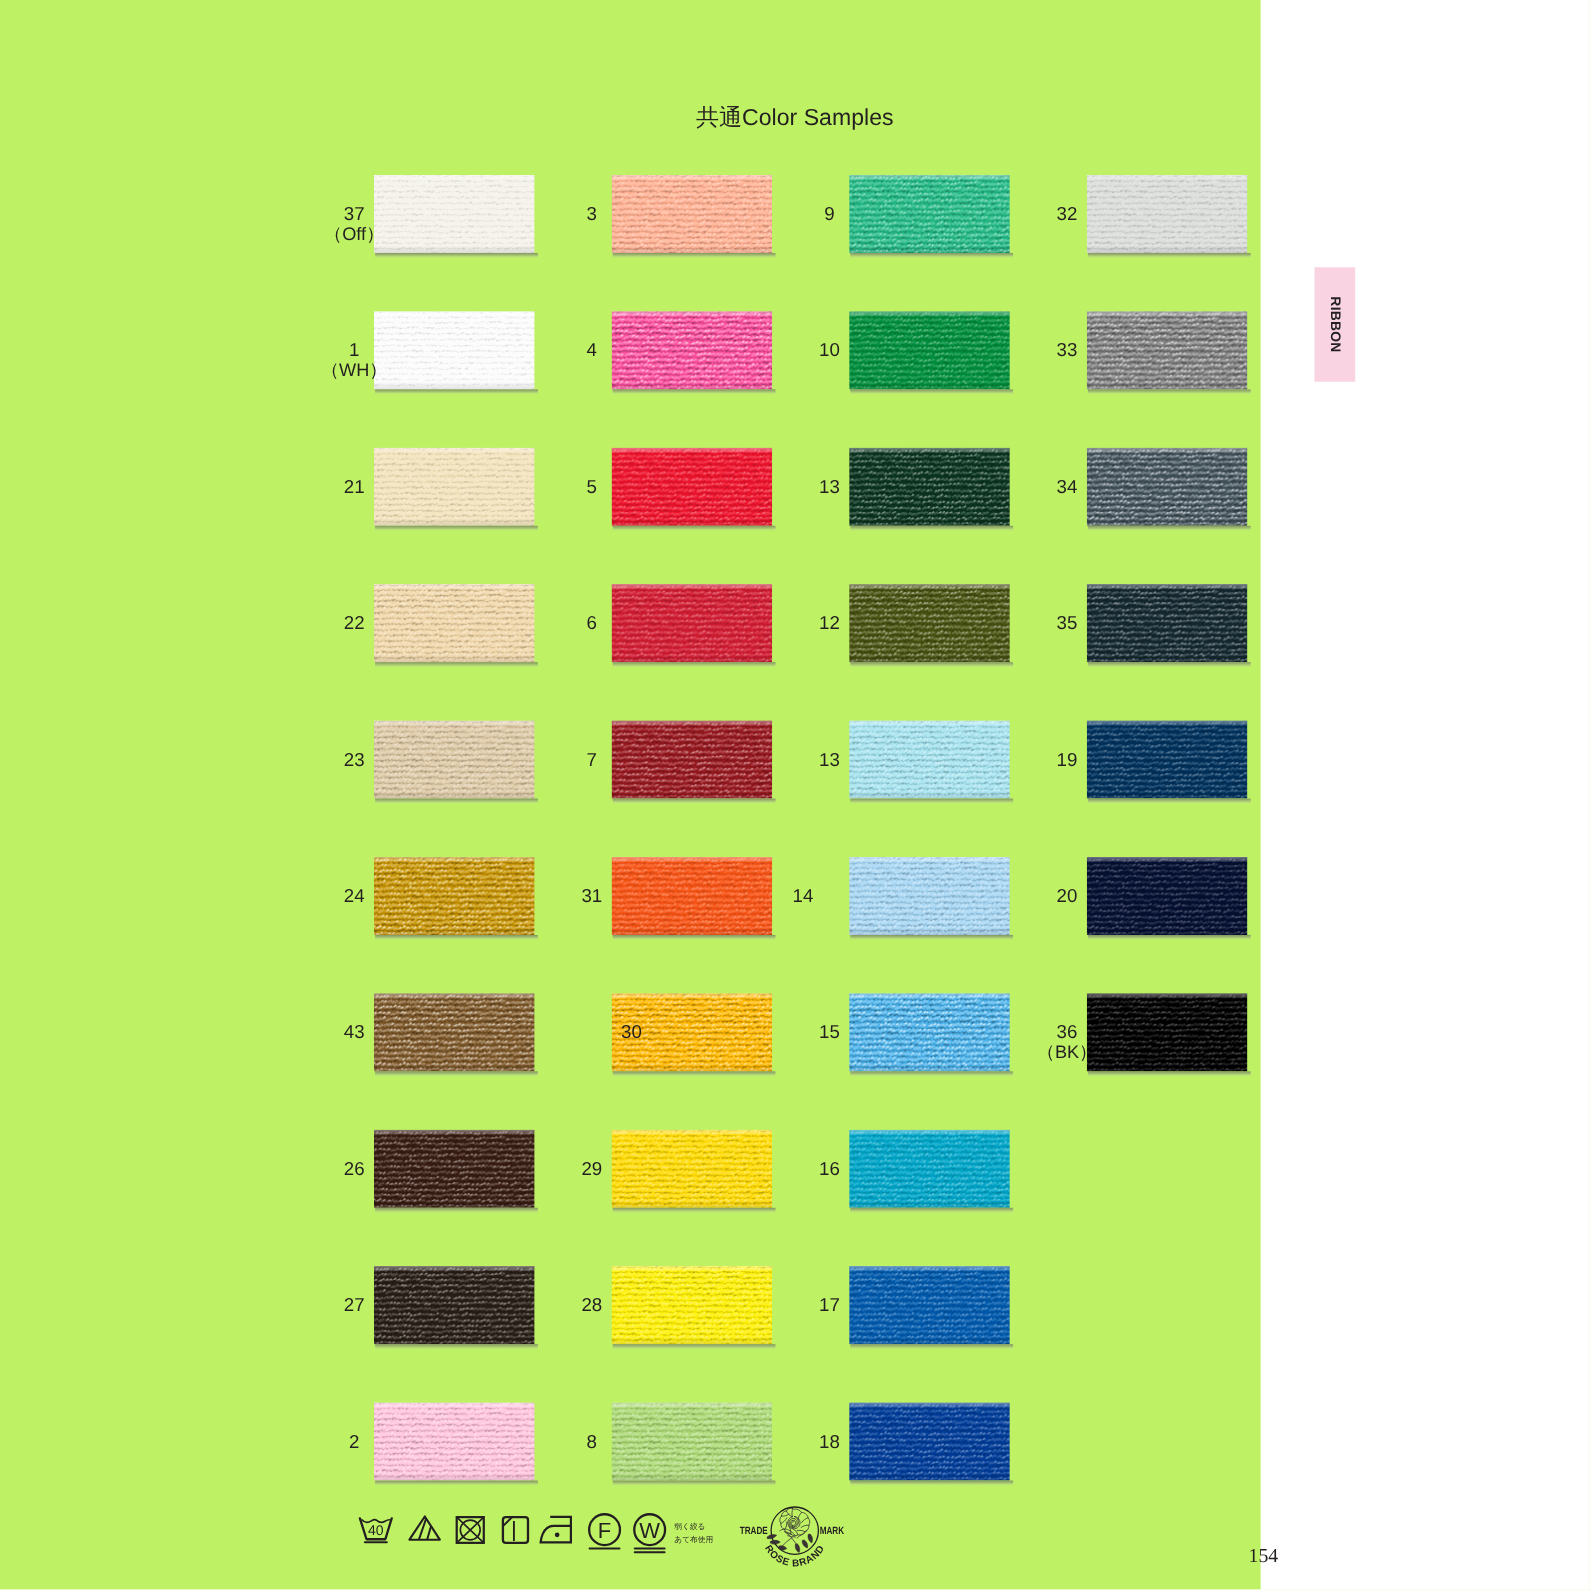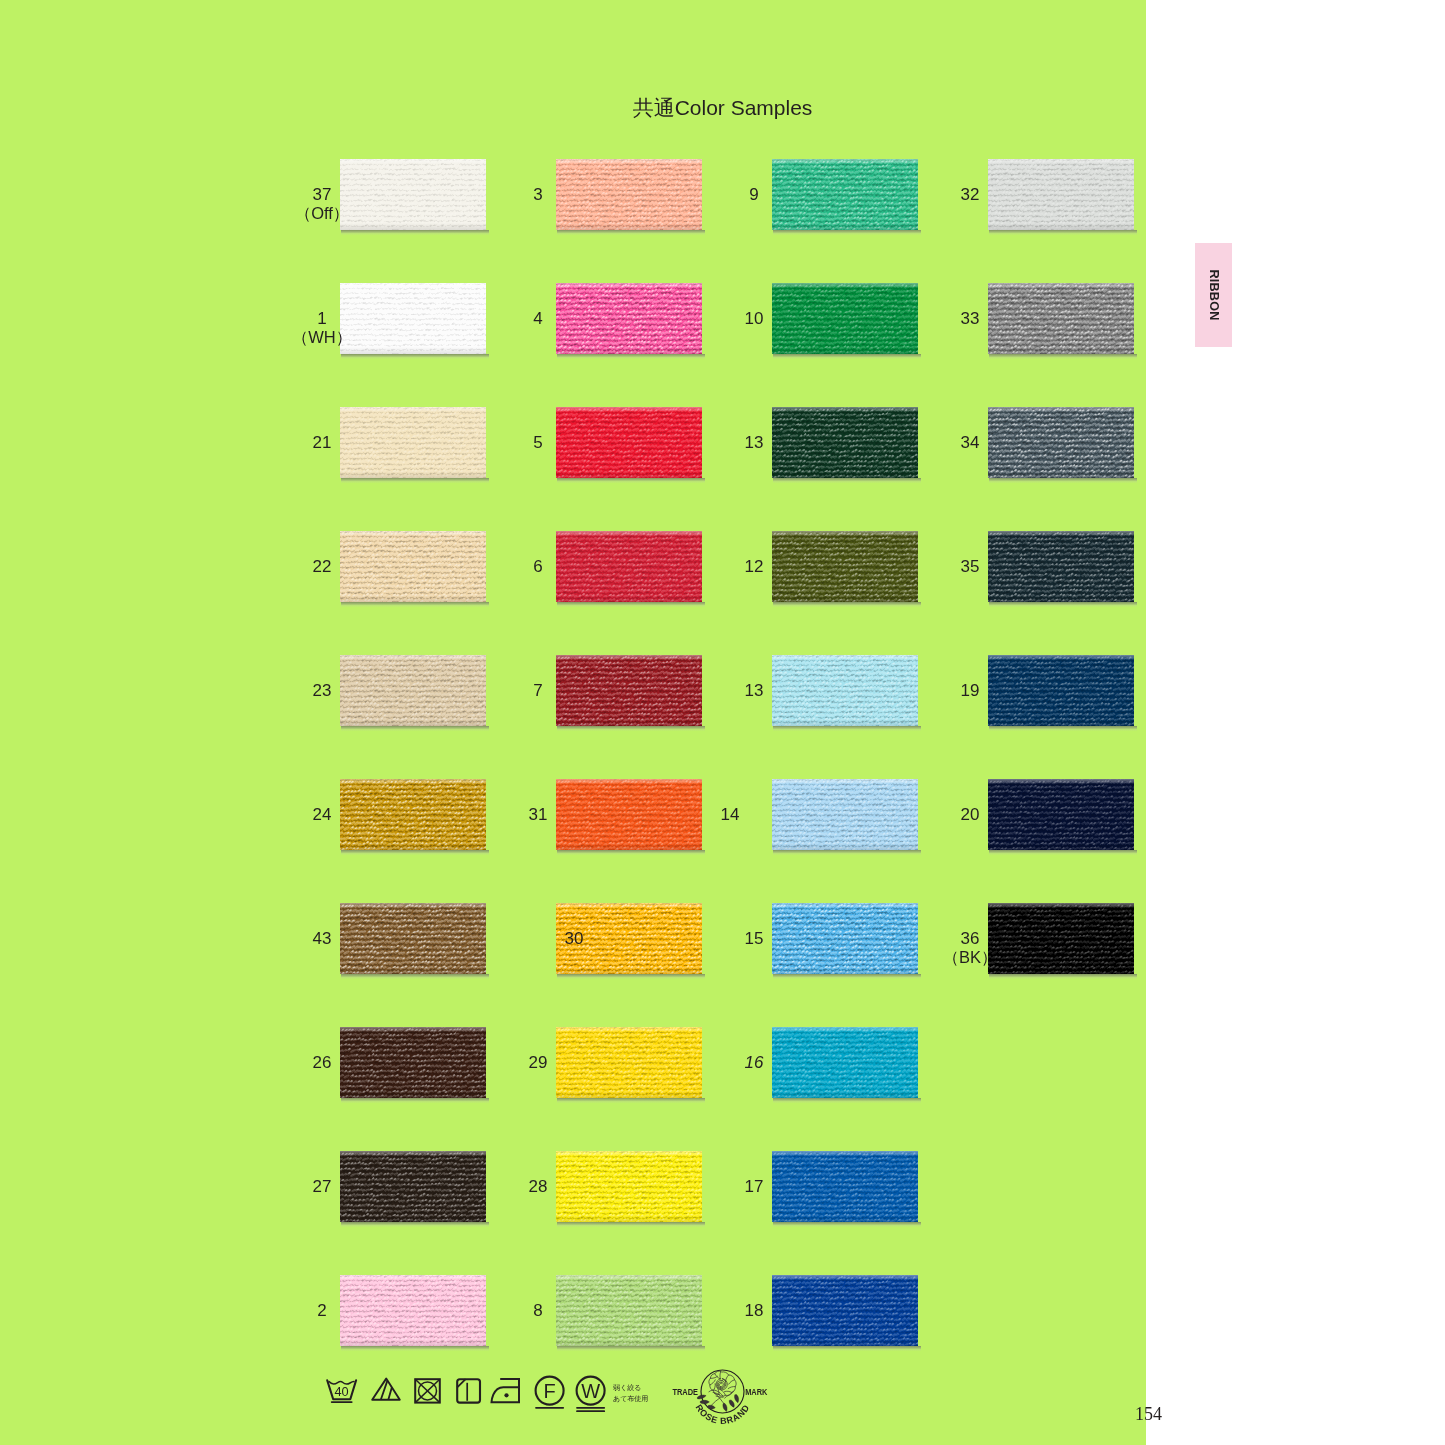--- a/index.html
+++ b/index.html
@@ -473,21 +473,21 @@
       </div>
       <div class="sw-label" style="left: 684px; top: 679.5px;">
         <span>13</span>
       </div>
       <div class="sw-label" style="left: 660px; top: 803.5px;">
         <span>14</span>
       </div>
       <div class="sw-label" style="left: 684px; top: 927.5px;">
         <span>15</span>
       </div>
-      <div class="sw-label" style="left: 684px; top: 1051.5px; font-style: italic;">
+      <div class="sw-label" style="left: 684px; top: 1051.5px;">
         <span>16</span>
       </div>
       <div class="sw-label" style="left: 684px; top: 1175.5px;">
         <span>17</span>
       </div>
       <div class="sw-label" style="left: 684px; top: 1299.5px;">
         <span>18</span>
       </div>
       <div class="sw-label" style="left: 900px; top: 183.5px;">
         <span>32</span>

